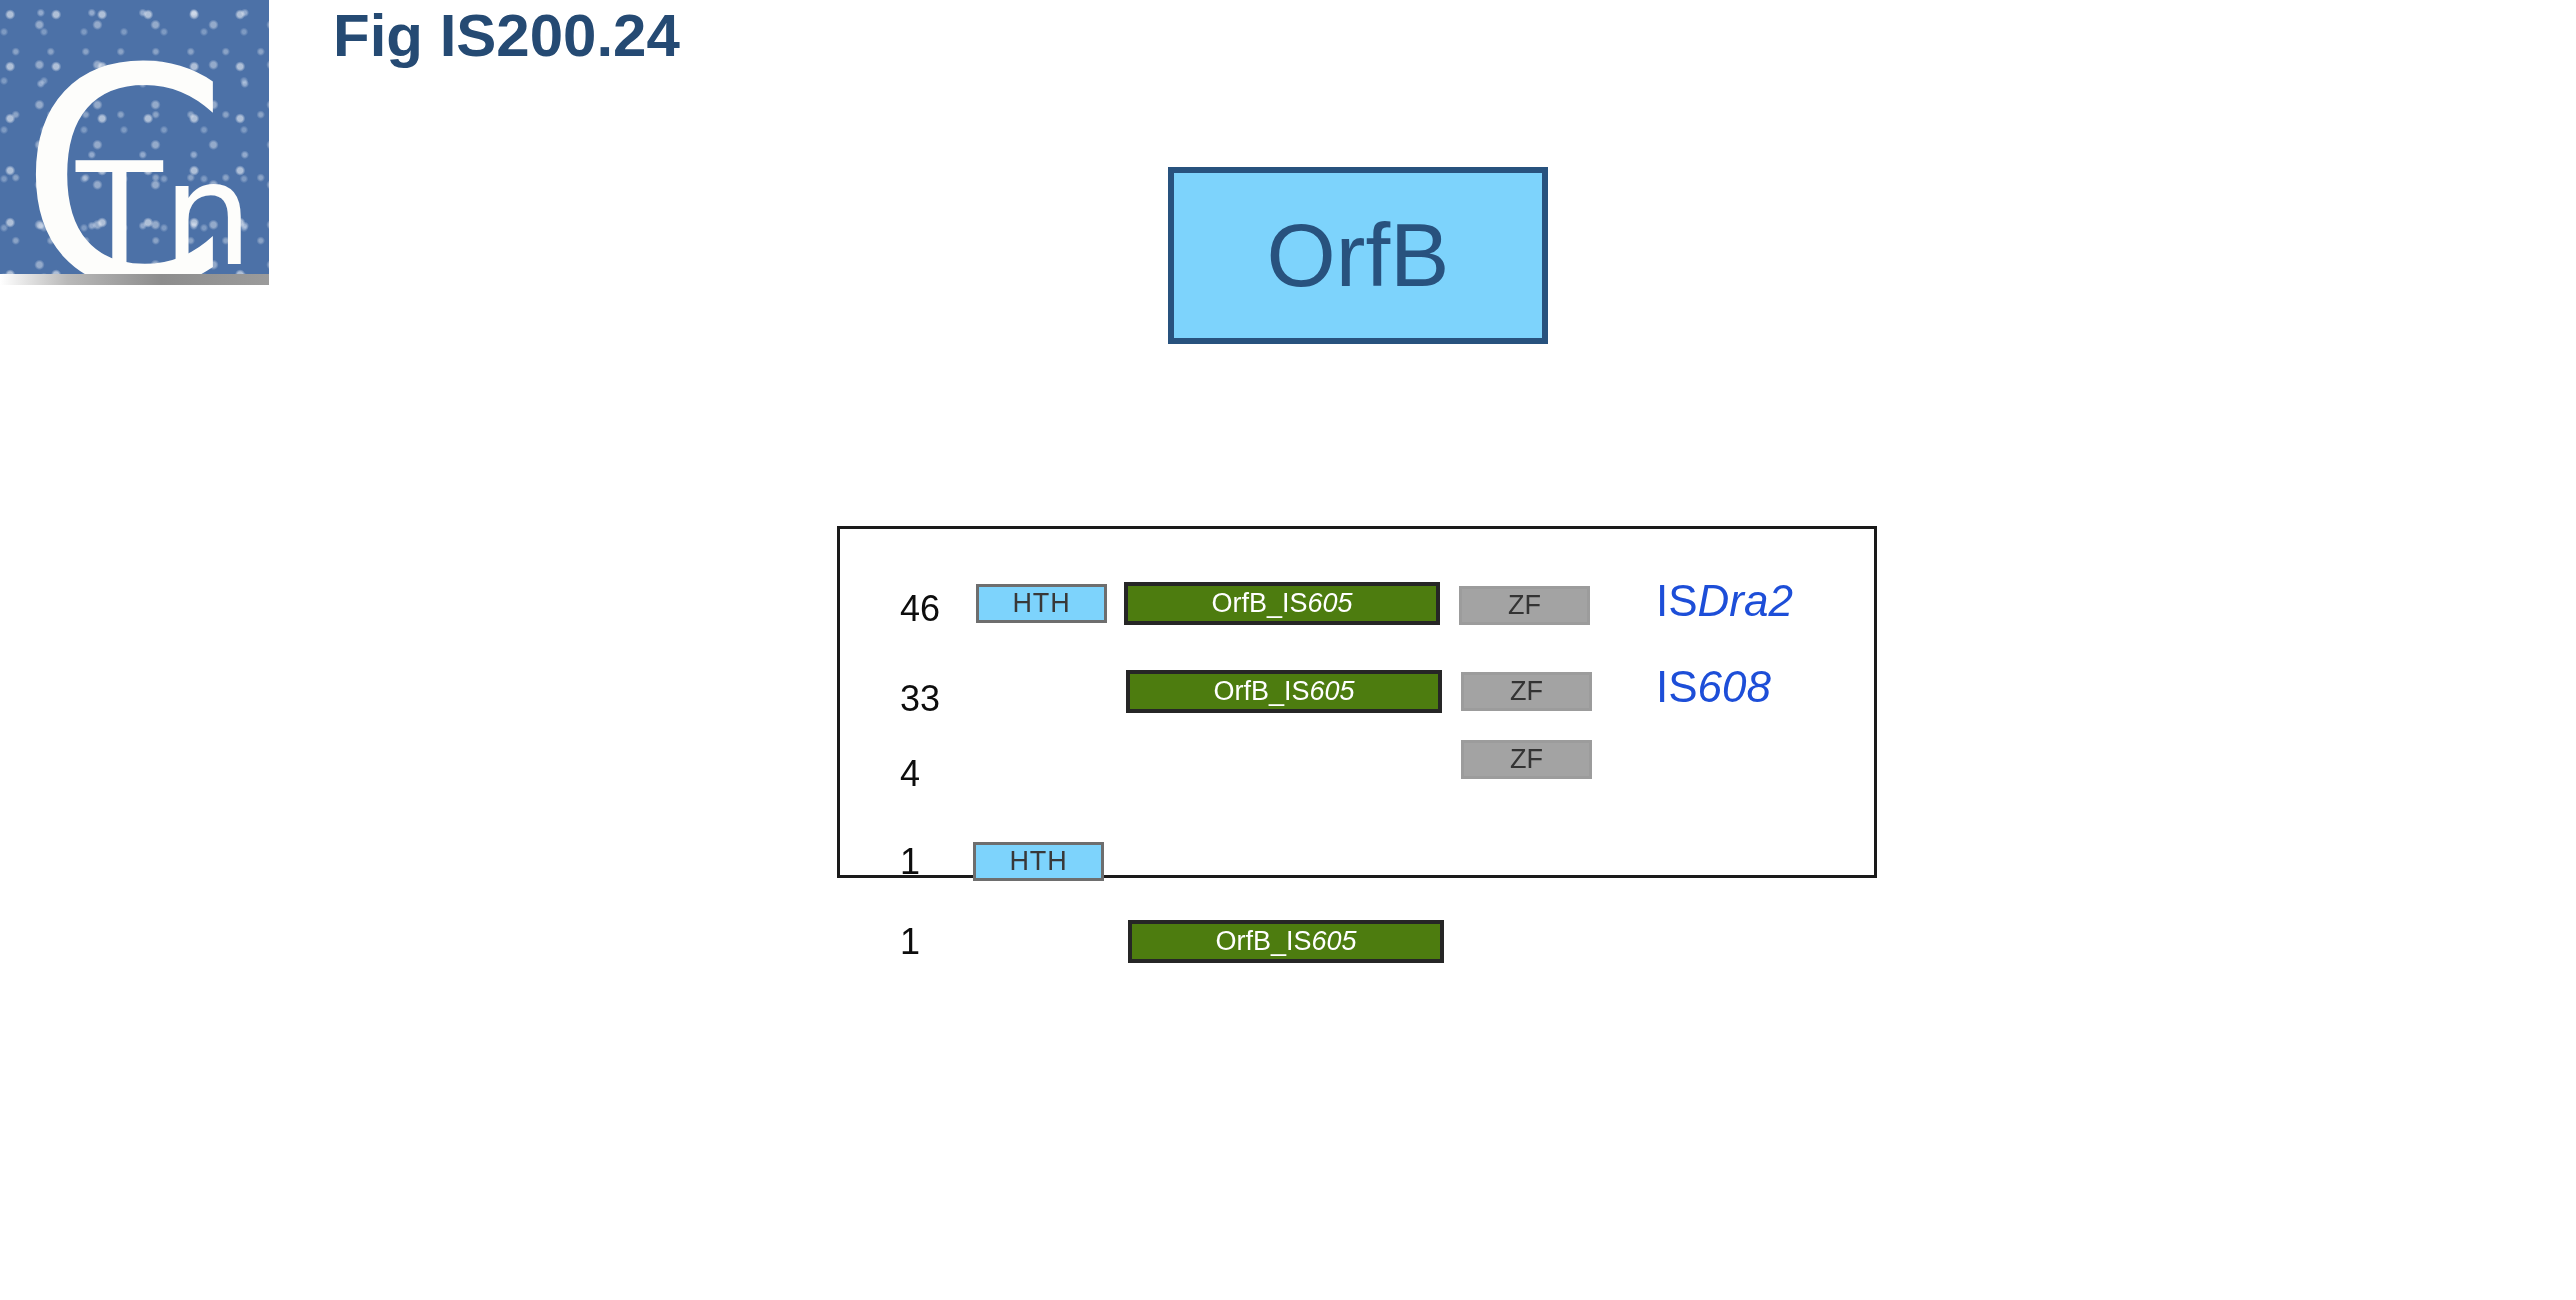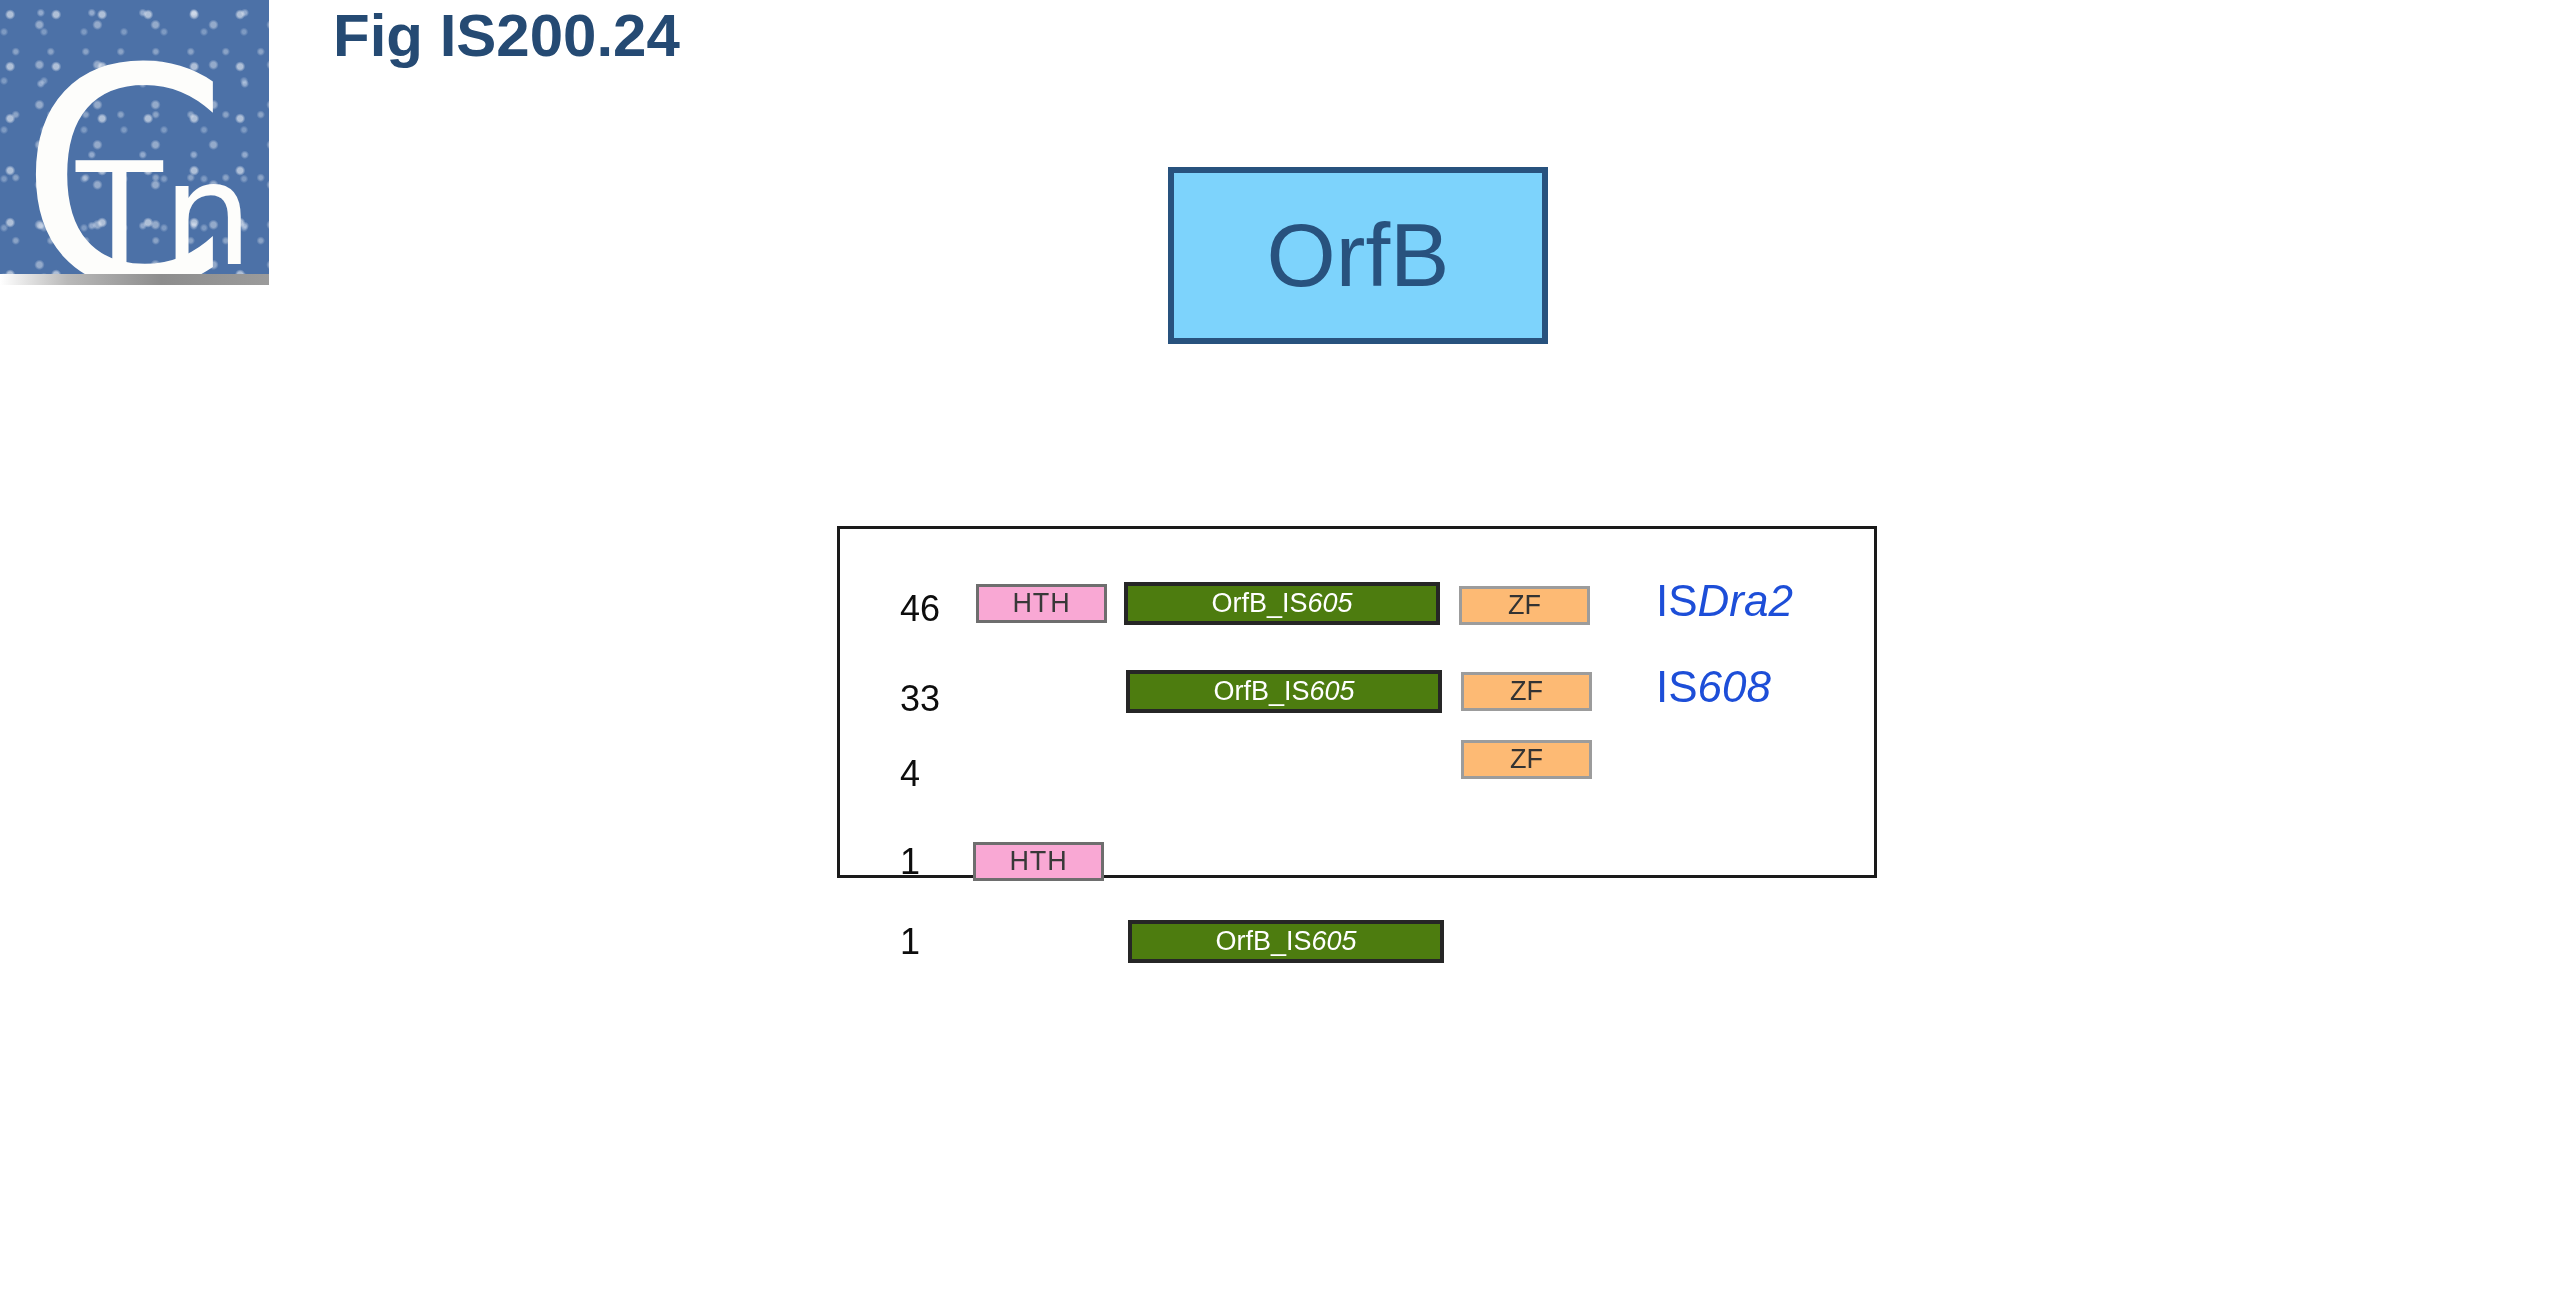--- a/index.html
+++ b/index.html
@@ -36,25 +36,25 @@
   
   .panel{position:absolute;left:837px;top:526px;width:1040px;height:352px;
          border:3.4px solid #1a1a1a;box-sizing:border-box;background:#ffffff;}
 
   .num{position:absolute;left:60px;width:77px;font-size:36px;line-height:41px;
        color:#0d0d0d;text-align:left;}
   .n1{top:59px}.n2{top:149px}.n3{top:224px}.n4{top:312px}.n5{top:392px}
 
   .dbox{position:absolute;box-sizing:border-box;display:flex;align-items:center;
         justify-content:center;}
-  .hth{background:#f9a8d4;border:3.4px solid #6e6e6e;width:131px;height:39px;}
+  .hth{background:#7dd3fc;border:3.4px solid #6e6e6e;width:131px;height:39px;}
   .hth span{font-size:27px;color:#383838;letter-spacing:0.9px;}
   .orfb{background:#4d7c0f;border:4.3px solid #262626;width:316px;height:43px;}
   .orfb span{font-size:27px;color:#ffffff;}
-  .zf{background:#fdba74;border:3.4px solid #9c9c9c;width:131px;height:39px;}
+  .zf{background:#a3a3a3;border:3.4px solid #9c9c9c;width:131px;height:39px;}
   .zf span{font-size:27px;color:#333333;}
 
   .r1h{left:136px;top:55px;}
   .r1o{left:284px;top:53px;}
   .r1z{left:619px;top:57px;}
   .r2o{left:286px;top:141px;}
   .r2z{left:621px;top:143px;}
   .r3z{left:621px;top:211px;}
   .r4h{left:133px;top:313px;}
   .r5o{left:288px;top:391px;}

